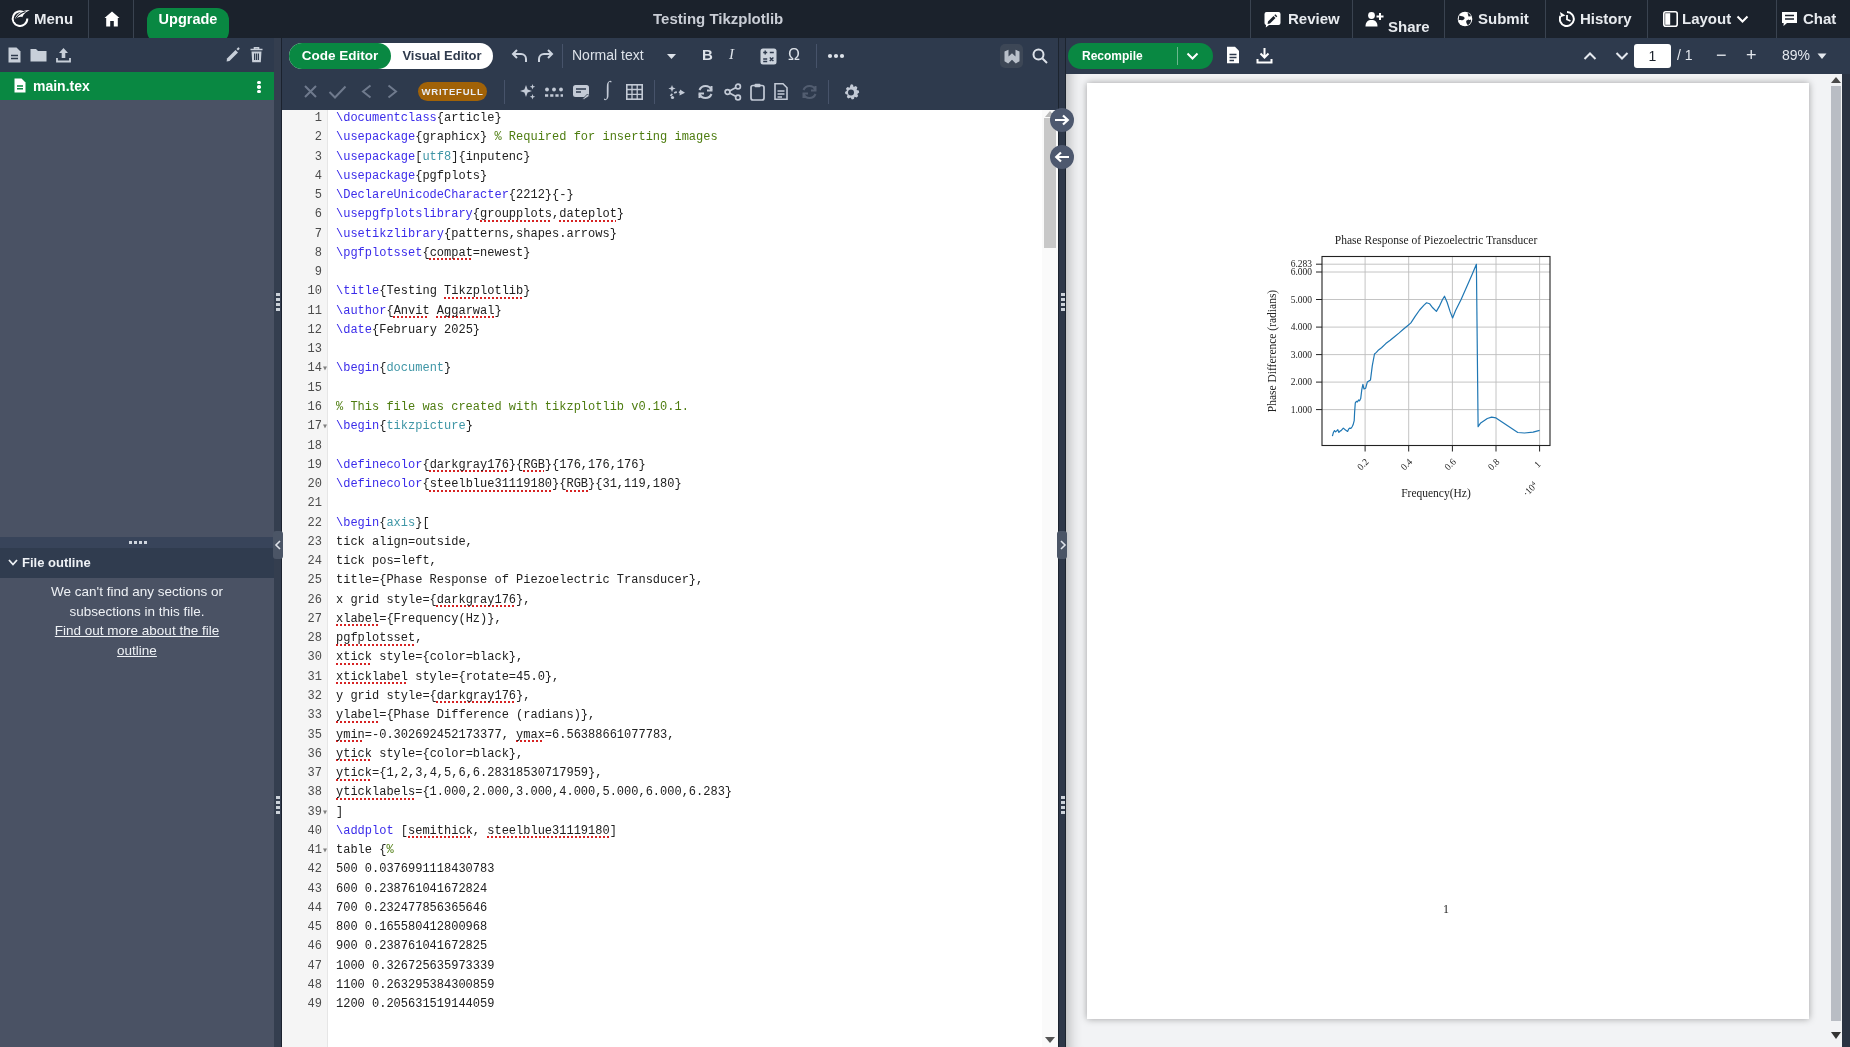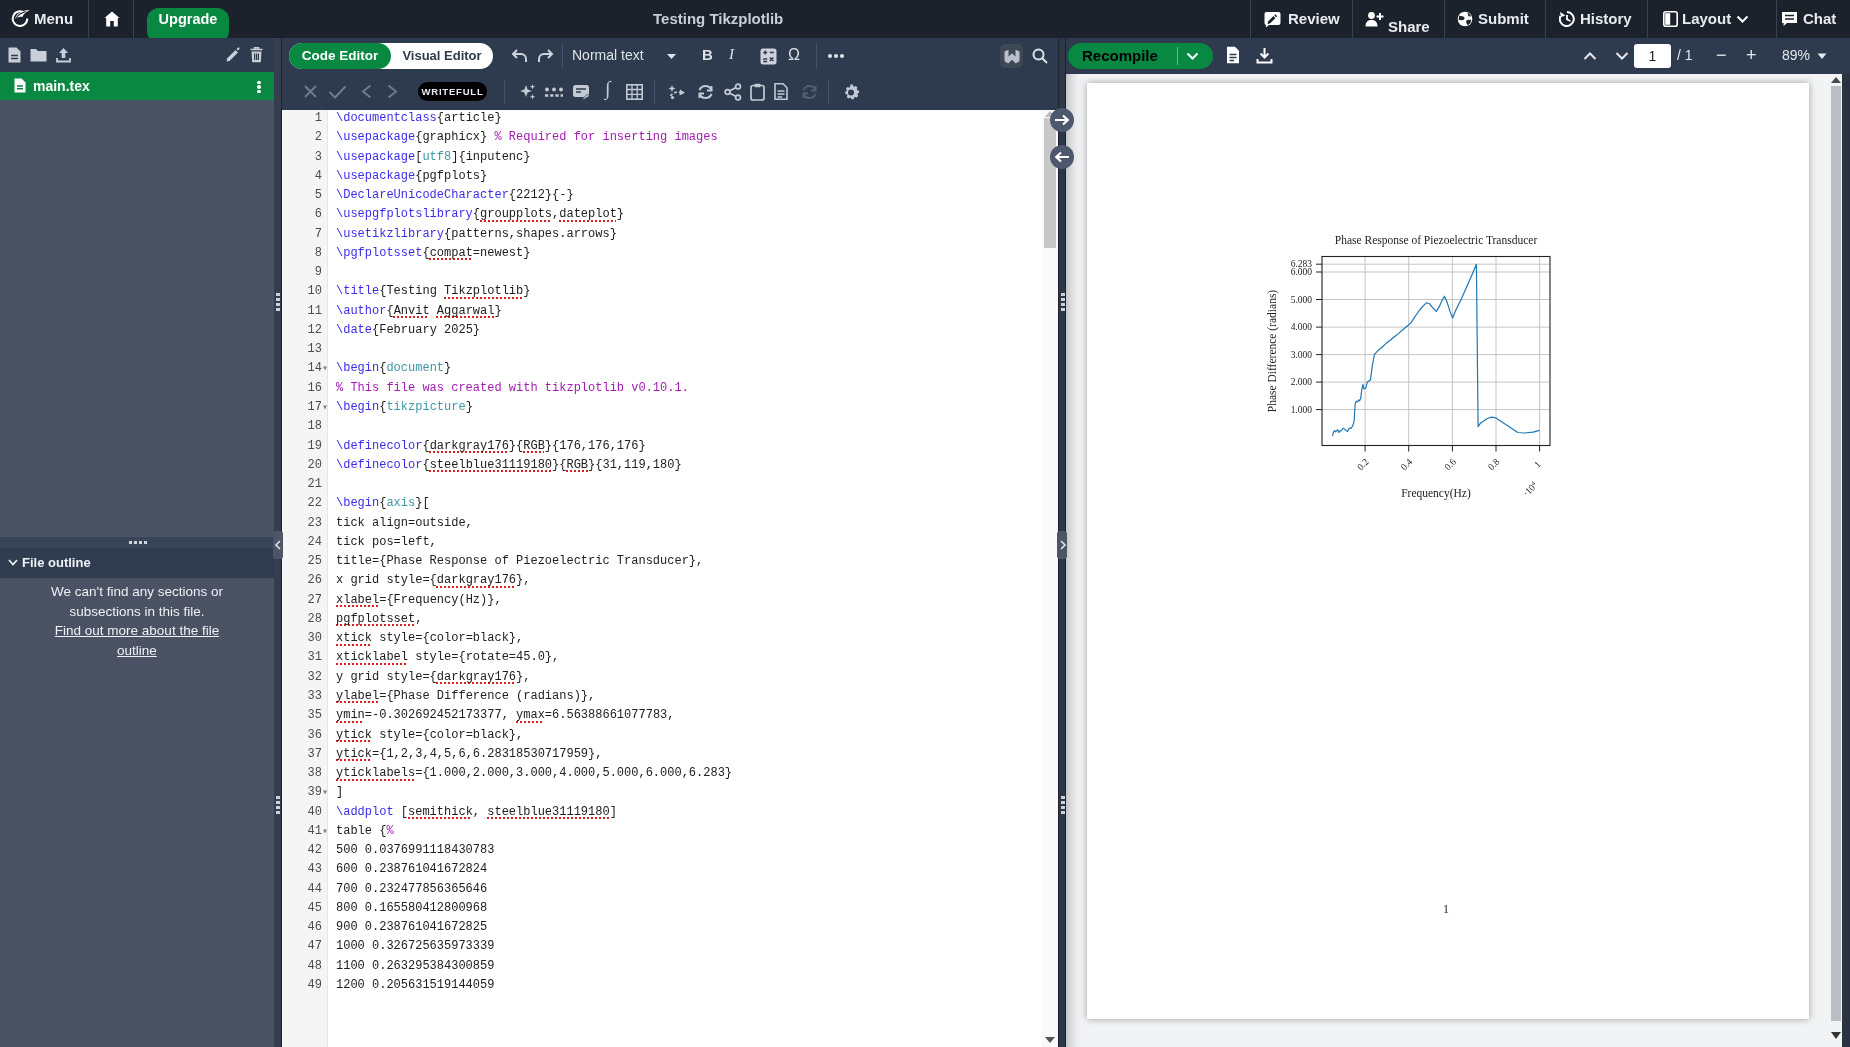--- a/index.html
+++ b/index.html
@@ -33,21 +33,21 @@
 
 #code{position:absolute;left:282px;top:110px;width:760px;height:937px;background:#fff;overflow:hidden}
 #gutbg{position:absolute;left:0;top:0;width:46px;height:937px;background:#f5f5f5;border-right:1px solid #e6e6e6}
 #lines{position:absolute;left:0;top:-1px;width:760px;font-family:"Liberation Mono",monospace;font-size:12px;color:#202020}
 .row{display:flex;height:19.28px;line-height:19.28px;white-space:pre}
 .ln{width:40px;text-align:right;color:#4c4c4c;flex:none}
 .fd{width:14px;flex:none;font-size:10px;color:#808080;text-align:left;line-height:19px}
 .tx{flex:none;white-space:pre}
 .k{color:#3b2cea}
 .e{color:#3f96a6}
-.c{color:#a21caf}
+.c{color:#4d7c0f}
 .sq{text-decoration:underline dotted #d62222;text-decoration-thickness:1.7px;text-underline-offset:3px}
 
 #escroll{position:absolute;left:1042px;top:110px;width:16px;height:937px;background:#fafafa}
 #ethumb{position:absolute;left:2px;top:8px;width:12px;height:130px;background:#c8c8c8}
 
 #div2{position:absolute;left:1058px;top:38px;width:8px;height:1009px;background:#2d3748;border-left:1px solid #1c242f;border-right:1px solid #1c242f}
 .synccirc{position:absolute;width:24px;height:24px;border-radius:50%;background:#4d586e;z-index:30;
   display:flex;align-items:center;justify-content:center}
 
 #pdftb{position:absolute;left:1066px;top:38px;width:784px;height:36px;background:#2e3a4d}
@@ -222,21 +222,21 @@
   </svg>
   <svg class="abs" style="left:46px;top:11px" width="19" height="14" viewBox="0 0 19 14">
     <path d="M1.5 7 L7 12.5 L17.5 1.5" fill="none" stroke="#6f7a8d" stroke-width="2"></path>
   </svg>
   <svg class="abs" style="left:78px;top:10px" width="13" height="15" viewBox="0 0 13 15">
     <path d="M10.5 1.5 L3 7.5 L10.5 13.5" fill="none" stroke="#6f7a8d" stroke-width="2"></path>
   </svg>
   <svg class="abs" style="left:104px;top:10px" width="13" height="15" viewBox="0 0 13 15">
     <path d="M2.5 1.5 L10 7.5 L2.5 13.5" fill="none" stroke="#6f7a8d" stroke-width="2"></path>
   </svg>
-  <div class="abs" style="left:136px;top:8px;width:69px;height:19px;background:#000000;border-radius:10px;
+  <div class="abs" style="left:136px;top:8px;width:69px;height:19px;background:#a16207;border-radius:10px;
     text-align:center;line-height:19px;font-size:9.5px;font-weight:700;color:#e8ecf2;letter-spacing:0.8px">WRITEFULL</div>
   <div class="vsep" style="left:222px"></div>
   <svg class="abs" style="left:237px;top:9px" width="18" height="18" viewBox="0 0 18 18">
     <path d="M7 2 L8.6 6.4 L13 8 L8.6 9.6 L7 14 L5.4 9.6 L1 8 L5.4 6.4 Z" fill="#c3cad6"></path>
     <path d="M13.5 1 L14.2 3 L16.2 3.7 L14.2 4.4 L13.5 6.4 L12.8 4.4 L10.8 3.7 L12.8 3 Z" fill="#c3cad6"></path>
     <path d="M13.5 11 L14.2 13 L16.2 13.7 L14.2 14.4 L13.5 16.4 L12.8 14.4 L10.8 13.7 L12.8 13 Z" fill="#c3cad6"></path>
   </svg>
   <svg class="abs" style="left:262px;top:13px" width="20" height="11" viewBox="0 0 20 11">
     <circle cx="3" cy="2.5" r="1.9" fill="#c3cad6"></circle>
         <circle cx="10" cy="2.5" r="1.9" fill="#c3cad6"></circle>
@@ -300,20 +300,21 @@
 <div class="row"><span class="ln">5</span><span class="fd"></span><span class="tx"><span class="k">\DeclareUnicodeCharacter</span>{2212}{-}</span></div>
 <div class="row"><span class="ln">6</span><span class="fd"></span><span class="tx"><span class="k">\usepgfplotslibrary</span>{<span class="sq">groupplots</span>,<span class="sq">dateplot</span>}</span></div>
 <div class="row"><span class="ln">7</span><span class="fd"></span><span class="tx"><span class="k">\usetikzlibrary</span>{patterns,shapes.arrows}</span></div>
 <div class="row"><span class="ln">8</span><span class="fd"></span><span class="tx"><span class="k">\pgfplotsset</span>{<span class="sq">compat</span>=newest}</span></div>
 <div class="row"><span class="ln">9</span><span class="fd"></span><span class="tx"></span></div>
 <div class="row"><span class="ln">10</span><span class="fd"></span><span class="tx"><span class="k">\title</span>{Testing <span class="sq">Tikzplotlib</span>}</span></div>
 <div class="row"><span class="ln">11</span><span class="fd"></span><span class="tx"><span class="k">\author</span>{<span class="sq">Anvit</span> <span class="sq">Aggarwal</span>}</span></div>
 <div class="row"><span class="ln">12</span><span class="fd"></span><span class="tx"><span class="k">\date</span>{February 2025}</span></div>
 <div class="row"><span class="ln">13</span><span class="fd"></span><span class="tx"></span></div>
 <div class="row"><span class="ln">14</span><span class="fd">▾</span><span class="tx"><span class="k">\begin</span>{<span class="e">document</span>}</span></div>
+<div class="row"><span class="ln">15</span><span class="fd"></span><span class="tx"></span></div>
 <div class="row"><span class="ln">16</span><span class="fd"></span><span class="tx"><span class="c">% This file was created with tikzplotlib v0.10.1.</span></span></div>
 <div class="row"><span class="ln">17</span><span class="fd">▾</span><span class="tx"><span class="k">\begin</span>{<span class="e">tikzpicture</span>}</span></div>
 <div class="row"><span class="ln">18</span><span class="fd"></span><span class="tx"></span></div>
 <div class="row"><span class="ln">19</span><span class="fd"></span><span class="tx"><span class="k">\definecolor</span>{<span class="sq">darkgray176</span>}{<span class="sq">RGB</span>}{176,176,176}</span></div>
 <div class="row"><span class="ln">20</span><span class="fd"></span><span class="tx"><span class="k">\definecolor</span>{<span class="sq">steelblue31119180</span>}{<span class="sq">RGB</span>}{31,119,180}</span></div>
 <div class="row"><span class="ln">21</span><span class="fd"></span><span class="tx"></span></div>
 <div class="row"><span class="ln">22</span><span class="fd"></span><span class="tx"><span class="k">\begin</span>{<span class="e">axis</span>}[</span></div>
 <div class="row"><span class="ln">23</span><span class="fd"></span><span class="tx">tick align=outside,</span></div>
 <div class="row"><span class="ln">24</span><span class="fd"></span><span class="tx">tick pos=left,</span></div>
 <div class="row"><span class="ln">25</span><span class="fd"></span><span class="tx">title={Phase Response of Piezoelectric Transducer},</span></div>
@@ -373,21 +374,21 @@
       </svg>
 </div>
 <div class="synccirc" style="left:1050px;top:145px">
   <svg width="16" height="12" viewBox="0 0 16 12">
         <path d="M15 6 H3 M7 1.5 L2.2 6 L7 10.5" fill="none" stroke="#fff" stroke-width="2.2"></path>
       </svg>
 </div>
 <div id="pdftb">
 
   <div class="abs" style="left:2px;top:5px;width:145px;height:26px;background:#098842;border-radius:14px">
-    <div class="abs" style="left:14px;top:0;font-size:15px;font-weight:700;color:#000000;line-height:26px">Recompile</div>
+    <div class="abs" style="left:14px;top:0;font-size:12px;font-weight:700;color:#ffffff;line-height:26px">Recompile</div>
     <div class="abs" style="left:109px;top:4px;width:1px;height:18px;background:rgba(255,255,255,0.4)"></div>
     <svg class="abs" style="left:118px;top:9px" width="13" height="9" viewBox="0 0 13 9">
           <path d="M1.5 1.5 L6.5 6.5 L11.5 1.5" fill="none" stroke="#fff" stroke-width="2"></path>
         </svg>
   </div>
   <svg class="abs" style="left:160px;top:8px" width="14" height="18" viewBox="0 0 14 18">
     <path d="M1 0.8 H9 L13 4.8 V17.2 H1 Z" fill="#fff"></path>
     <path d="M3.5 8.5 H10.5 M3.5 11.5 H10.5 M3.5 14.5 H8" stroke="#2e3a4d" stroke-width="1.3"></path>
   </svg>
   <svg class="abs" style="left:190px;top:9px" width="17" height="17" viewBox="0 0 17 17">

